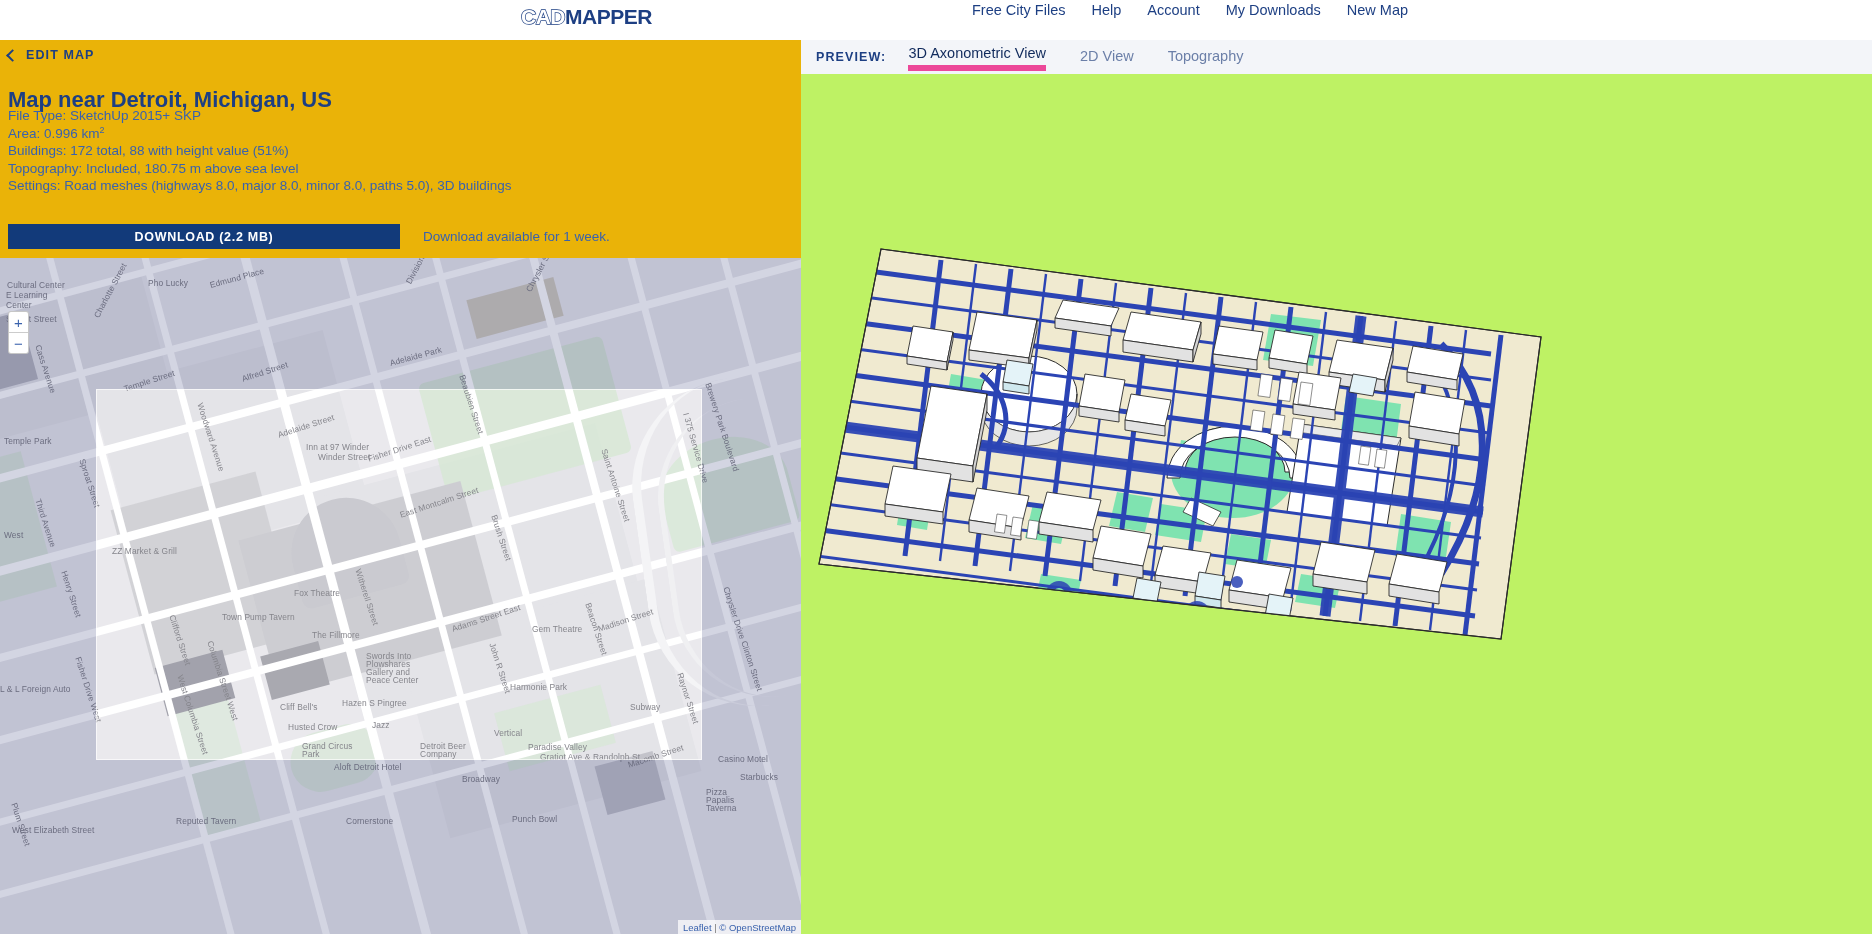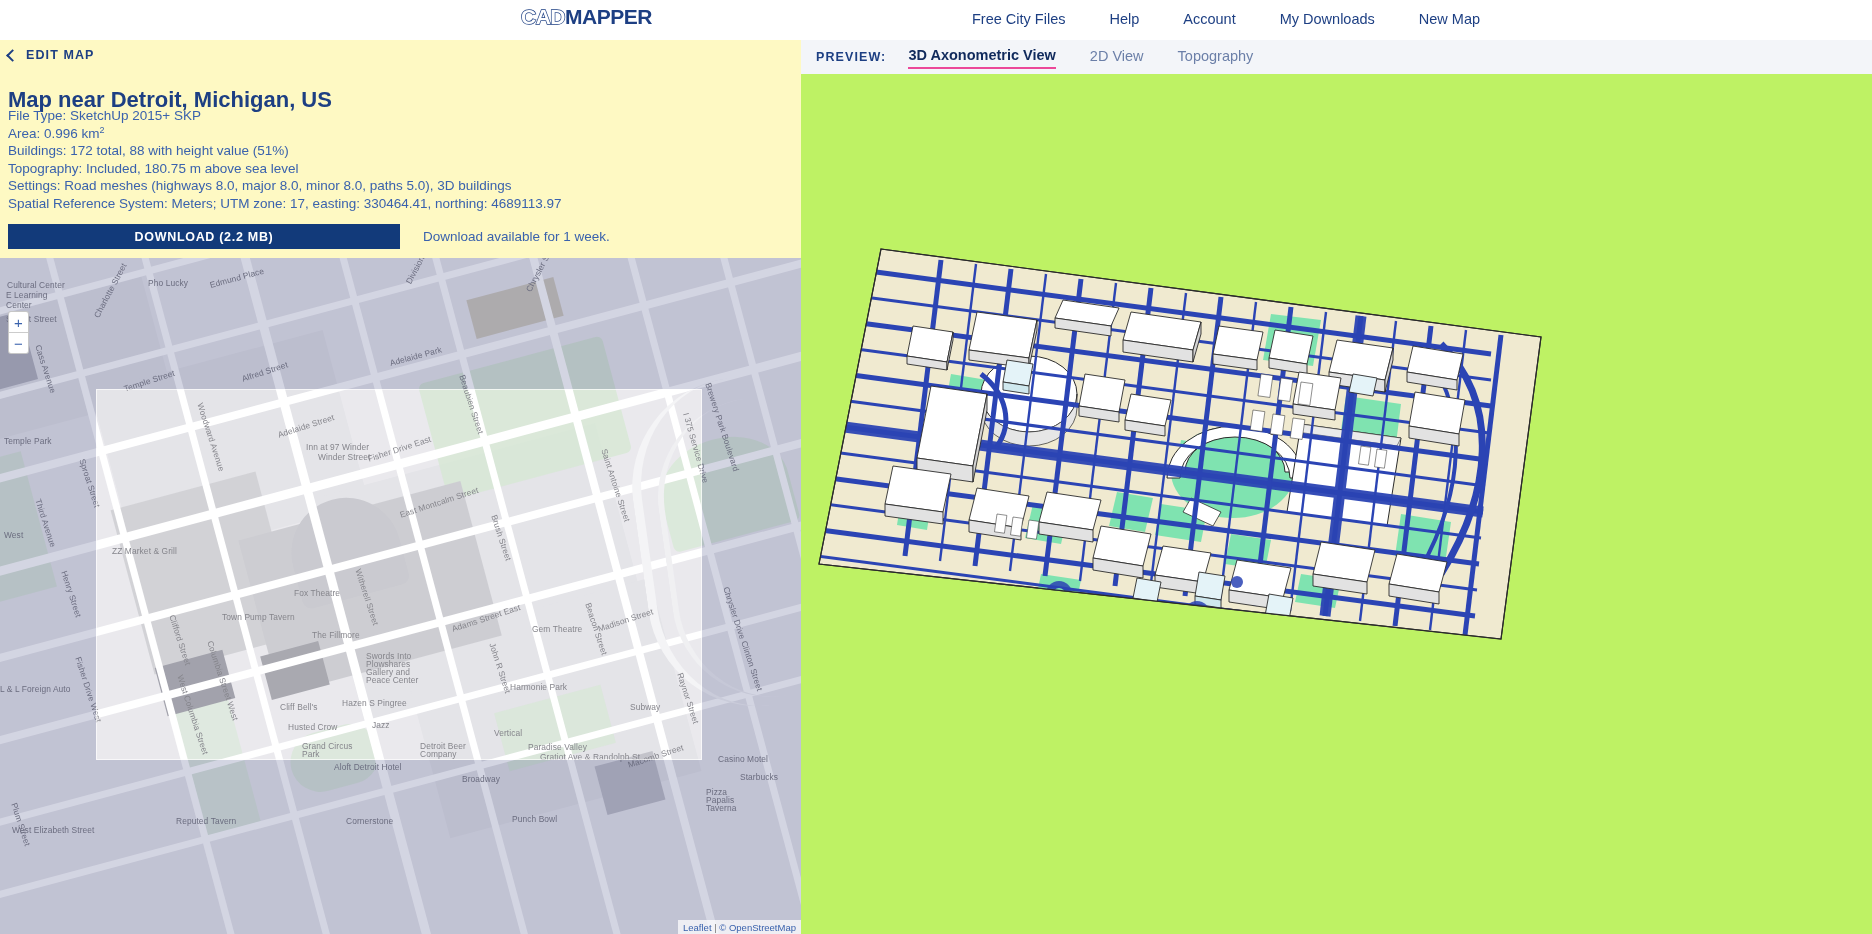--- a/index.html
+++ b/index.html
@@ -26,32 +26,32 @@
     font-family:"Liberation Sans", sans-serif;
   }
   .logo .cad {
     color:#ffffff;
     -webkit-text-stroke: 1.4px #1d3f83;
     paint-order: stroke fill;
   }
   .logo .mapper { color:#1d3f83; }
 
   .topnav {
-    position:absolute; left:972px; top:10px;
-    display:flex; gap:44px; align-items:center;
+    position:absolute; left:972px; top:1px;
+    display:flex; gap:26px; align-items:center;
   }
   .topnav a {
     font-size:14.5px; color:#1d3f83; text-decoration:none;
     white-space:nowrap; line-height:18px;
   }
 
   
   .leftpanel {
     position:absolute; left:0; top:40px; width:906px; height:894px;
-    background:#fef9c3; overflow:hidden;
+    background:#eab308; overflow:hidden;
   }
   .editmap {
     position:absolute; left:8px; top:8px;
     display:flex; align-items:center; gap:9px;
     cursor:pointer;
   }
   .chev-left {
     display:inline-block; width:9px; height:9px;
     border-left:2px solid #1d3f83; border-bottom:2px solid #1d3f83;
     transform: rotate(45deg);
@@ -162,21 +162,21 @@
   }
   .pv-label {
     font-size:12.5px; font-weight:bold; letter-spacing:1.1px; color:#1d3f83;
     margin-right:22px; line-height:14px;
   }
   .pv-tab {
     font-size:14.5px; color:#6b7fa8; margin-right:34px; cursor:pointer;
     padding-bottom:3px; line-height:18px; white-space:nowrap;
   }
   .pv-tab.active {
-    color:#102a5c; font-weight:bold; border-bottom:2px solid #ec4899;
+    color:#102a5c; font-weight:normal; border-bottom:6px solid #ec4899;
   }
 
   
   .preview3d {
     position:absolute; left:0; top:34px; width:1071px; height:860px;
     overflow:hidden;
   }
   .svg3d { position:absolute; left:0; top:0; }
 </style>
 </head>
@@ -205,21 +205,20 @@
     </div>
 
     <h1 class="page-title">Map near Detroit, Michigan, US</h1>
 
     <div class="infolist">
       <div>File Type: SketchUp 2015+ SKP</div>
       <div><span>Area: 0.996 km</span><sup>2</sup></div>
       <div>Buildings: 172 total, 88 with height value (51%)</div>
       <div>Topography: Included, 180.75 m above sea level</div>
       <div>Settings: Road meshes (highways 8.0, major 8.0, minor 8.0, paths 5.0), 3D buildings</div>
-      <div>Spatial Reference System: Meters; UTM zone: 17, easting: 330464.41, northing: 4689113.97</div>
     </div>
 
     <div class="dlrow">
       <button class="dlbtn">DOWNLOAD (2.2 MB)</button>
       <span class="dlnote">Download available for 1 week.</span>
     </div>
 
     <div class="mapwrap">
       <div class="maptiles">
         <div class="m-land"></div>

